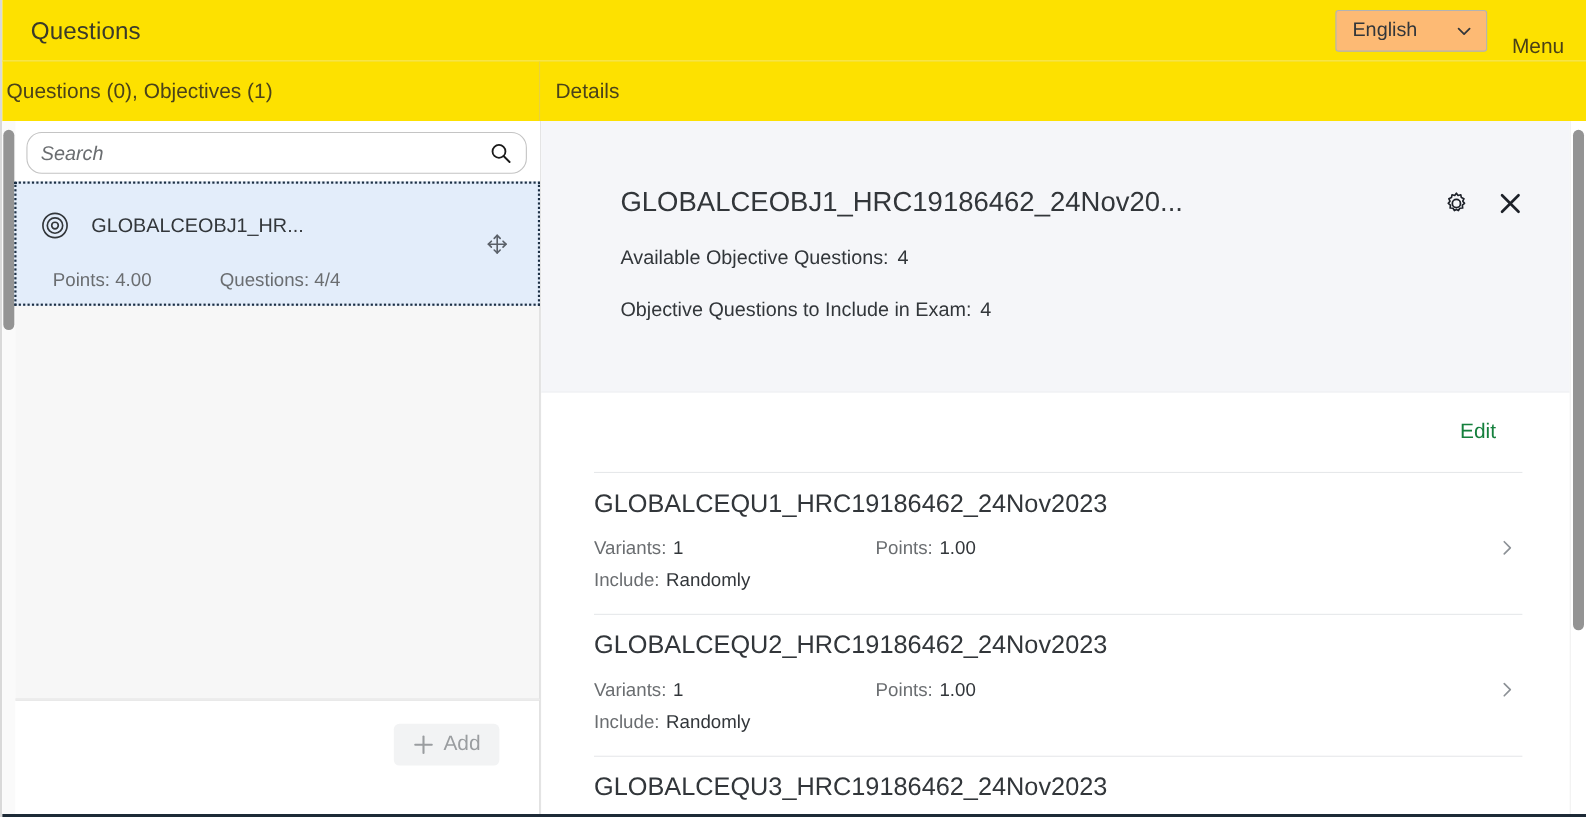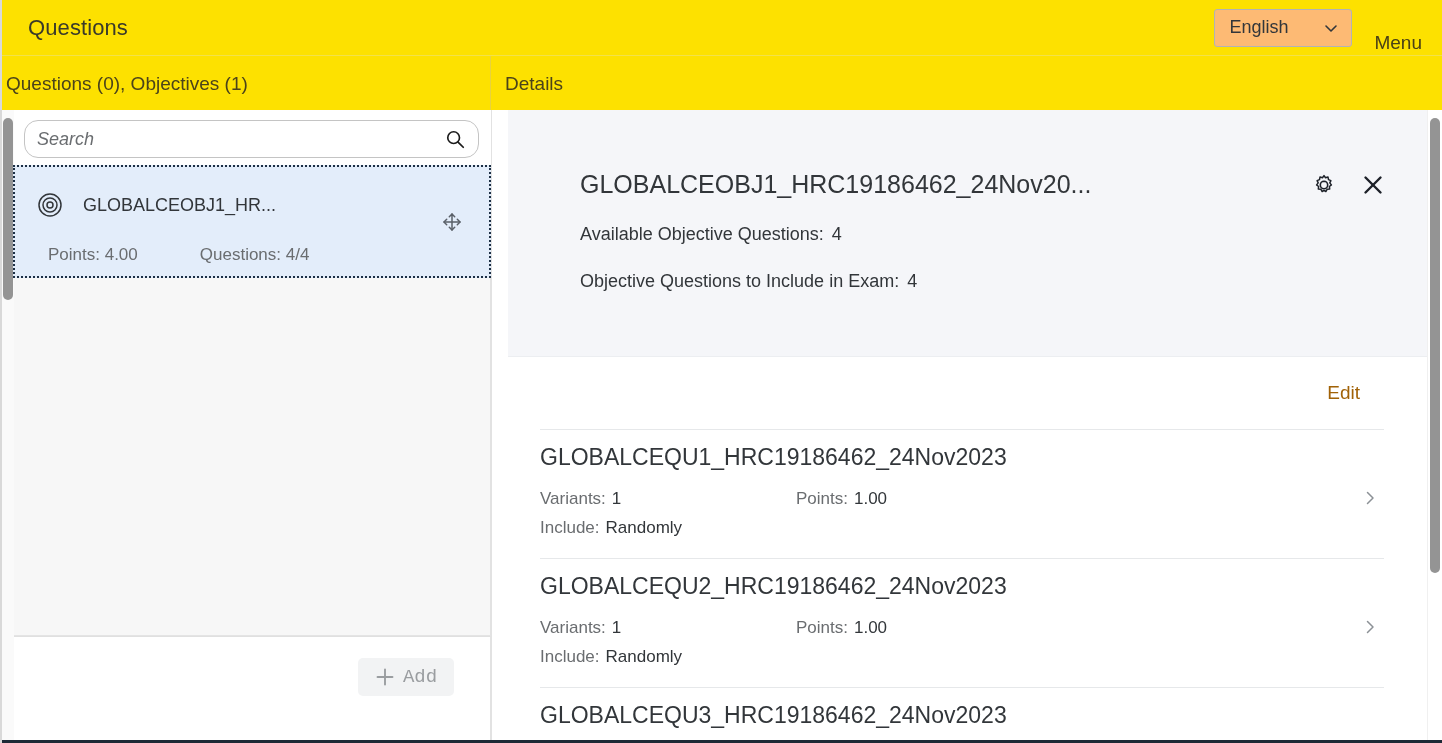--- a/index.html
+++ b/index.html
@@ -248,21 +248,21 @@
     min-width: 96px;
     background: #f2f3f4;
     border: none;
     border-radius: 5px;
     display: flex;
     align-items: center;
     justify-content: center;
     gap: 8px;
     padding: 0 16px;
     box-sizing: border-box;
-    font-family: Liberation Mono, monospace;
+    font-family: Liberation Sans, sans-serif;
   }
   .add-plus { width: 20px; height: 20px; display: block; }
   .add-label {
     font-size: 19px;
     color: #9a9da0;
     white-space: nowrap;
   }
 
   
   .detail-panel {
@@ -271,21 +271,21 @@
     right: 0;
     bottom: 0;
     background: #ffffff;
     box-sizing: border-box;
     border-left: 1px solid #e2e2e2;
     overflow: hidden;
   }
 
   .detail-head {
     position: absolute;
-    left: 16px; top: 0; right: 0;
+    left: 0; top: 0; right: 0;
     height: 247px;
     background: #f5f6f9;
     border-bottom: 1px solid #eceef1;
     box-sizing: border-box;
   }
   .dh-title-row {
     position: absolute;
     left: 72px; top: 60px;
     right: 58px;
     display: flex;
@@ -330,21 +330,21 @@
   .edit-row {
     height: 72px;
     display: flex;
     align-items: center;
     justify-content: flex-end;
     padding-right: 24px;
     box-sizing: border-box;
   }
   .edit-link {
     font-size: 19px;
-    color: #a16207;
+    color: #15803d;
     white-space: nowrap;
   }
 
   .q-row {
     position: relative;
     border-top: 1px solid #e6e8ea;
     padding: 14px 0 16px 0;
     box-sizing: border-box;
   }
   .q-title {

